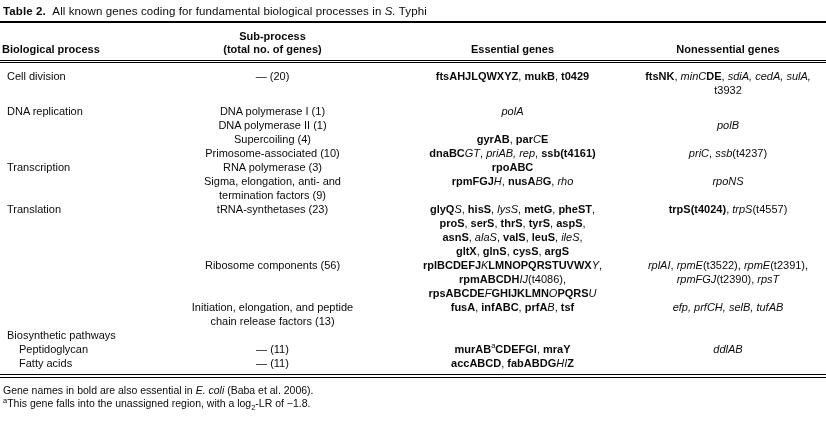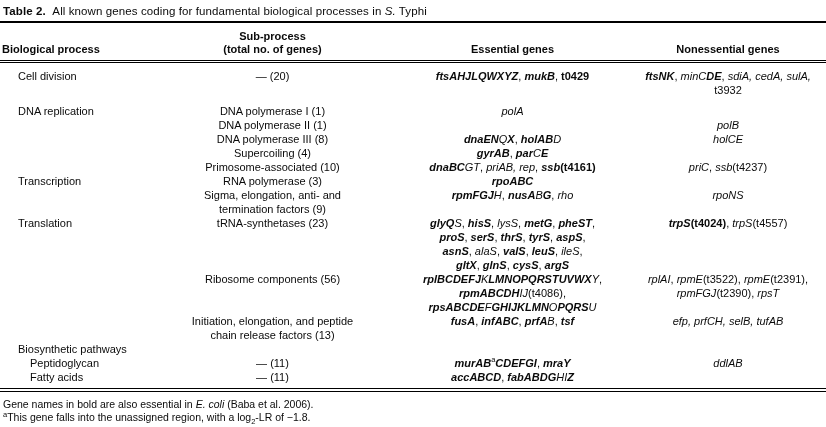--- a/index.html
+++ b/index.html
@@ -31,28 +31,28 @@
     padding:7px 0 4px 0;
     vertical-align:bottom;
     margin-top:20px;
   }
   thead th.h-left{text-align:left;padding-left:2px;}
   thead th.h-center{text-align:center;}
 
   tbody td{vertical-align:top;padding:0;}
   tbody tr:first-child td{padding-top:6px;}
   tbody tr.gap td{padding-top:7px;}
-  td.process{text-align:left;padding-left:18px;}
+  td.process{text-align:left;padding-left:7px;}
   td.sub,td.ess,td.non{text-align:center;}
   .indent{padding-left:12px;display:inline-block;}
 
   .seg-r{font-weight:400;font-style:normal;}
   .seg-b{font-weight:700;font-style:normal;}
   .seg-i{font-style:italic;font-weight:400;}
-  .seg-bi{font-weight:700;font-style:italic;}
+  .seg-bi{font-weight:700;}
   .seg-sup{vertical-align:super;font-size:7.5px;line-height:0;}
   .seg-sub{vertical-align:sub;font-size:7.5px;line-height:0;}
 
   .bottom-rule{
     margin-top:4px;
     border-top:1px solid #000;border-bottom:1px solid #000;height:2px;
   }
   .footnotes{
     padding:6px 19px 0 3px;
     font-size:10.5px;line-height:13px;
@@ -116,32 +116,20 @@
             <div>DNA polymerase II (1)</div>
           </td>
           <td class="ess"></td>
           <td class="non">
             <div><span class="seg-i">polB</span></div>
           </td>
         </tr>
         <tr>
           <td class="process"></td>
           <td class="sub">
-            <div>DNA polymerase III (8)</div>
-          </td>
-          <td class="ess">
-            <div><span class="seg-bi">dnaEN</span><span class="seg-i">Q</span><span class="seg-bi">X</span><span class="seg-r">, </span><span class="seg-bi">holAB</span><span class="seg-i">D</span></div>
-          </td>
-          <td class="non">
-            <div><span class="seg-i">holCE</span></div>
-          </td>
-        </tr>
-        <tr>
-          <td class="process"></td>
-          <td class="sub">
             <div>Supercoiling (4)</div>
           </td>
           <td class="ess">
             <div><span class="seg-bi">gyrAB</span><span class="seg-r">, </span><span class="seg-bi">par</span><span class="seg-i">C</span><span class="seg-bi">E</span></div>
           </td>
           <td class="non"></td>
         </tr>
         <tr>
           <td class="process"></td>
           <td class="sub">

